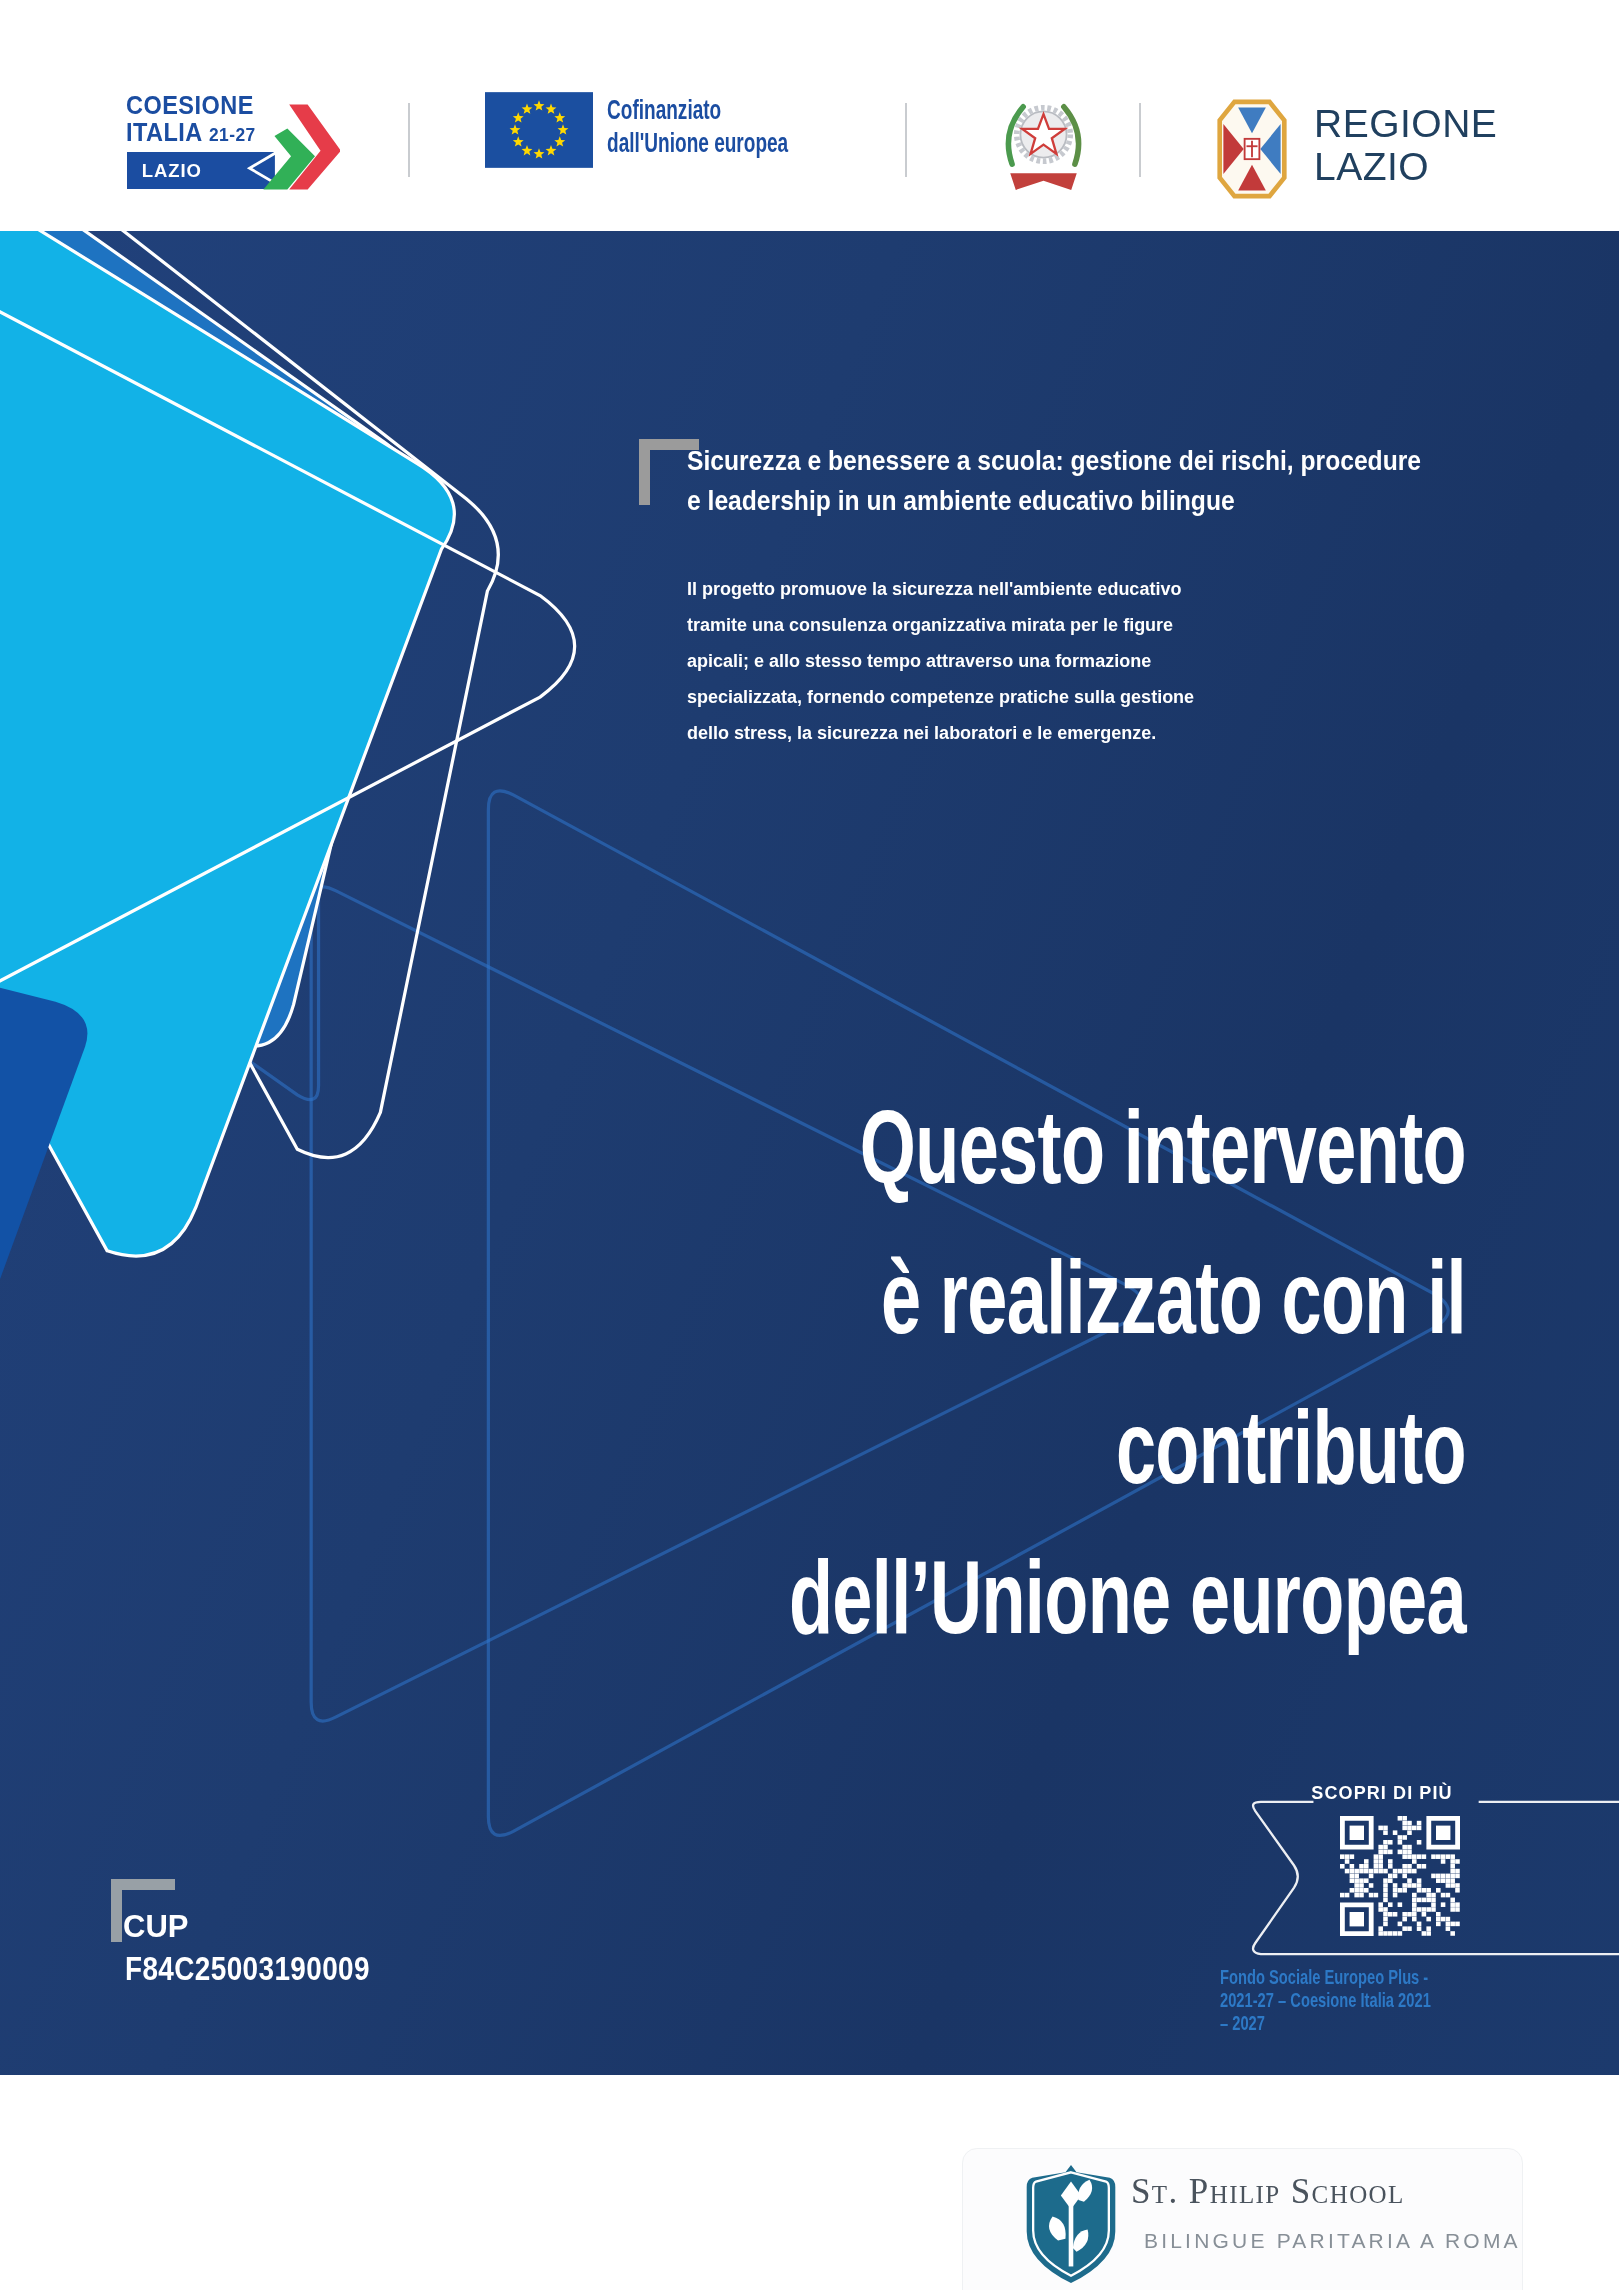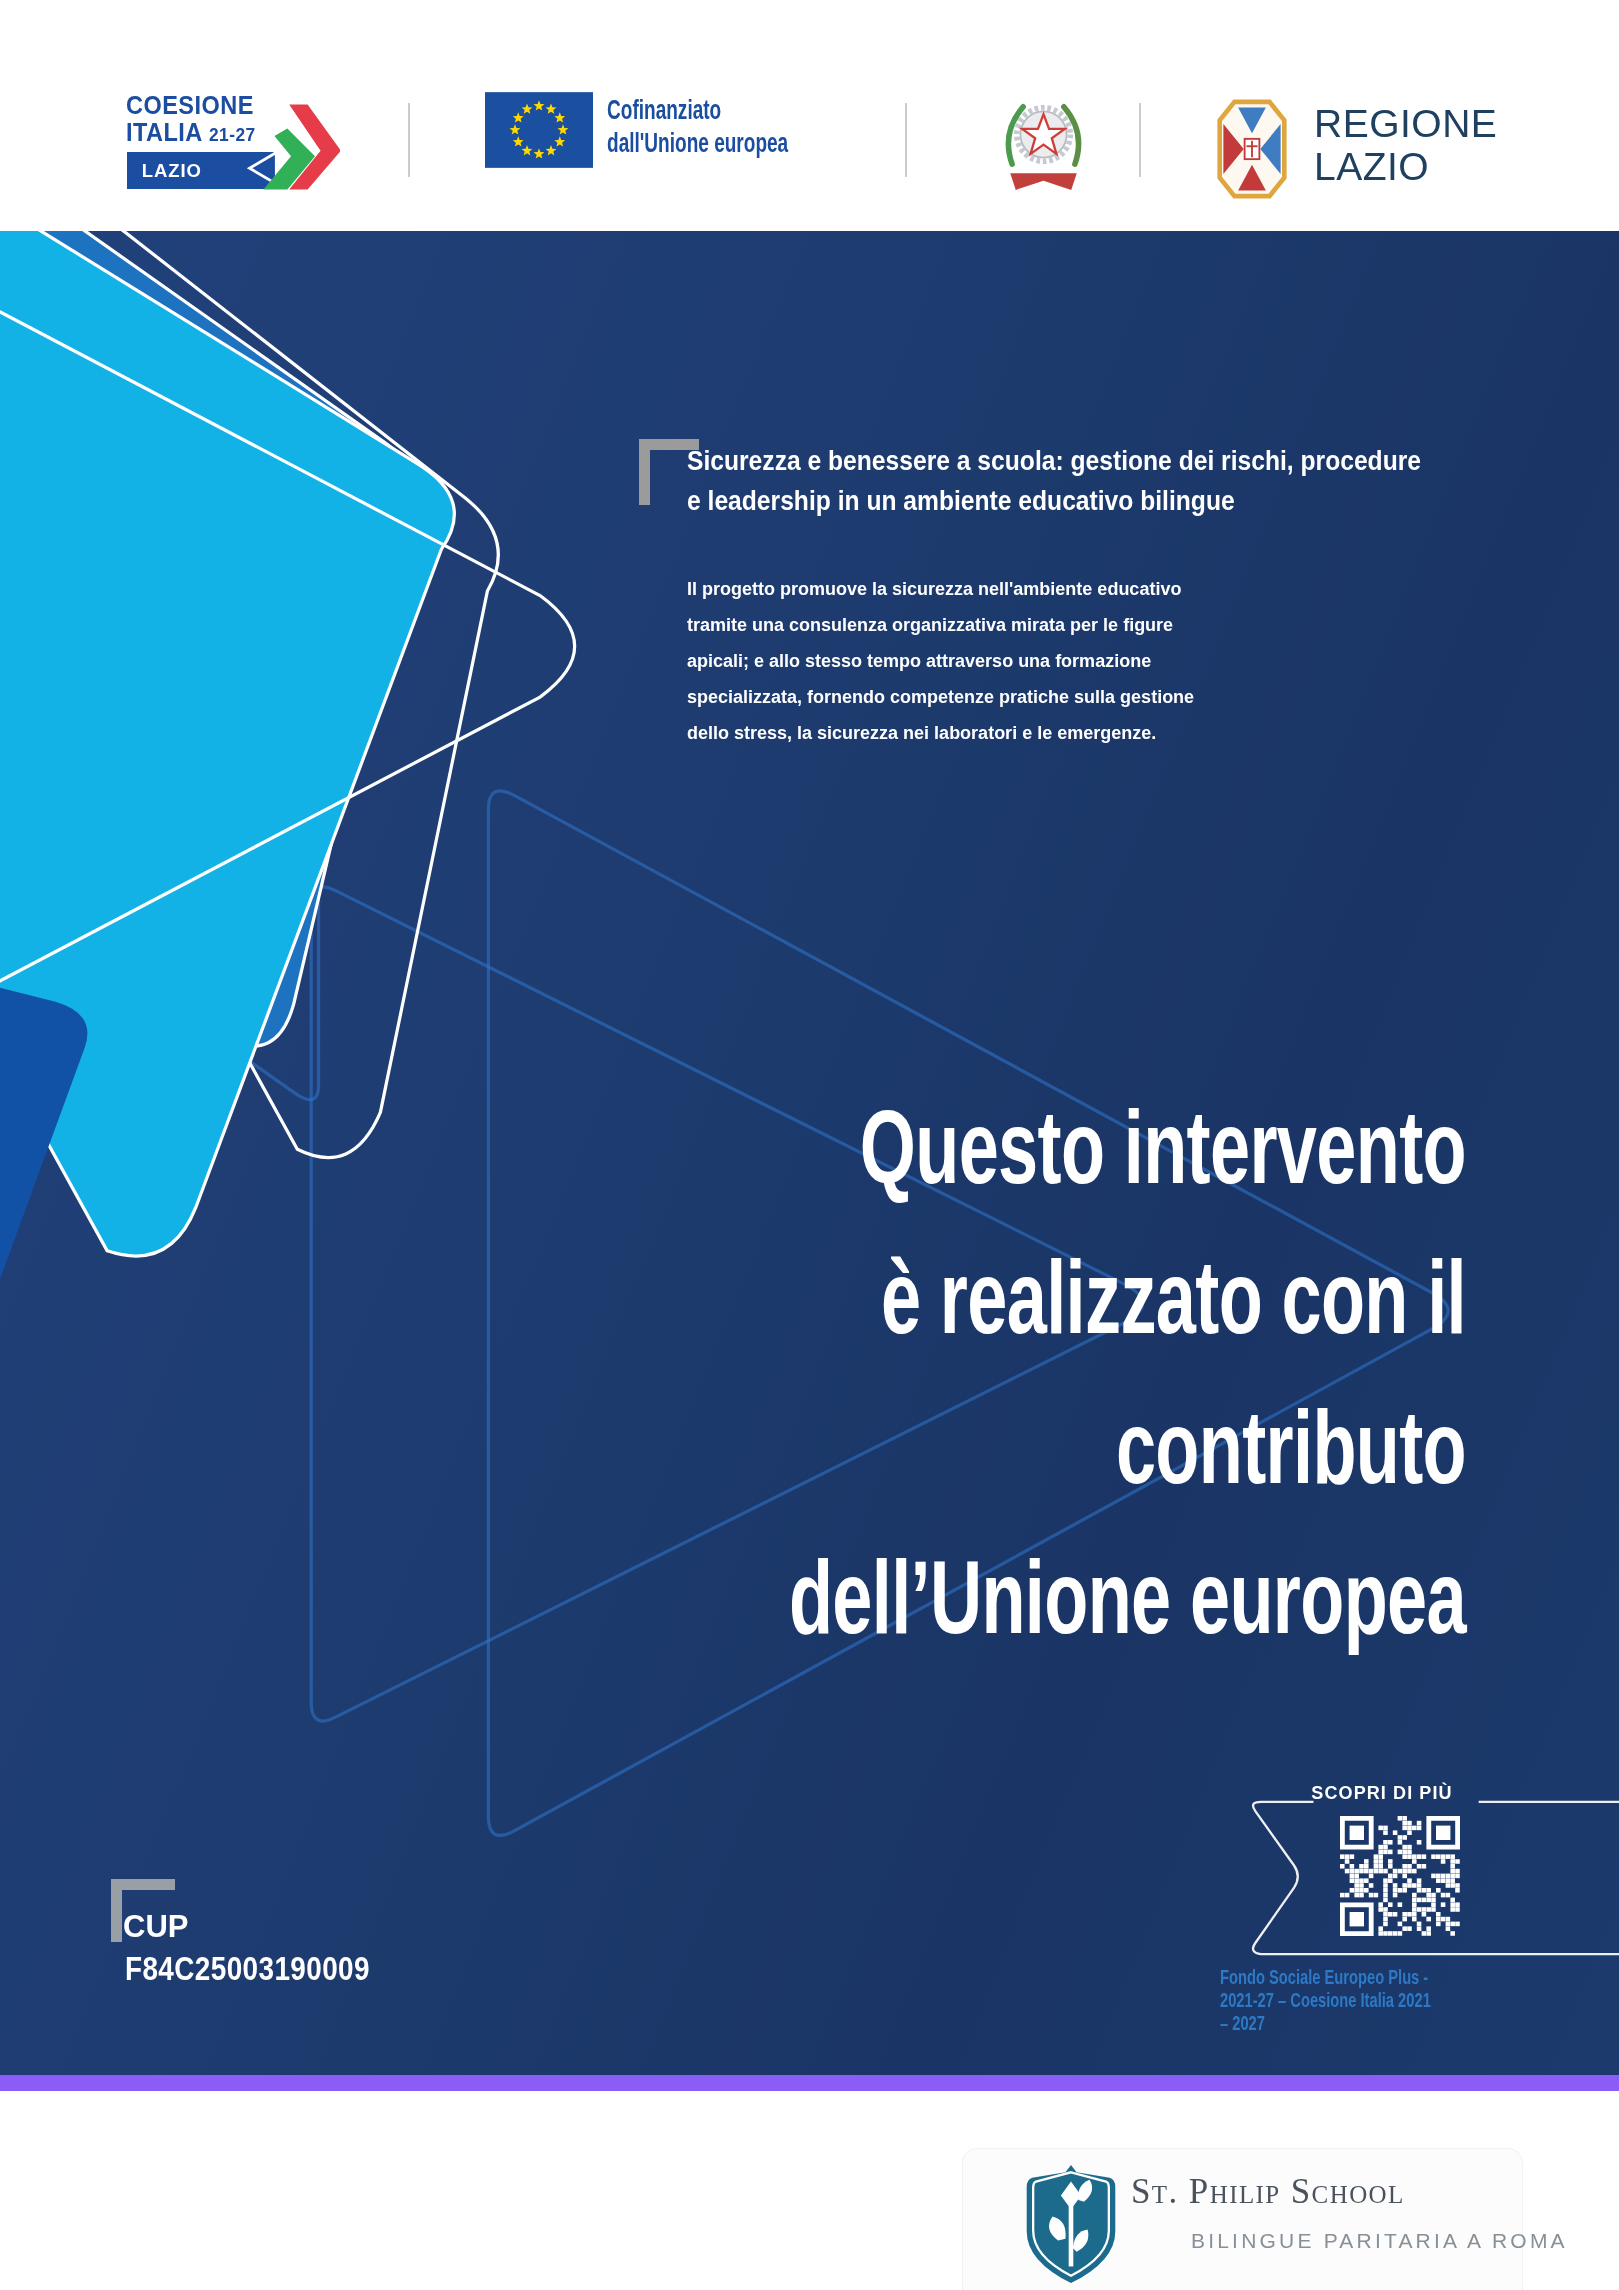--- a/index.html
+++ b/index.html
@@ -1,16 +1,16 @@
 <!DOCTYPE html>
 <html style="font-size:14.8px"><head>
 <meta charset="utf-8">
 <style>
   html,body{margin:0;padding:0;background:#e9e9e9;}
-  #poster{position:relative;width:1620px;height:2291px;background:#8b5cf6;overflow:hidden;
+  #poster{position:relative;width:1620px;height:2291px;background:#ffffff;overflow:hidden;
           font-family:"Liberation Sans", sans-serif;}
   .abs{position:absolute;}
   .pre{white-space:pre-line;}
 
   
   #header{position:absolute;left:0;top:0;width:1620px;height:231px;background:#ffffff;}
   .hdivider{position:absolute;top:103px;width:1.8px;height:74px;background:#c9ccd0;}
   .coes-line1{left:126px;top:91px;font-size:25px;font-weight:bold;color:#1b4da1;transform:scaleX(.94);transform-origin:left top;letter-spacing:0.5px;}
   .coes-line2{left:126px;top:118px;font-size:25px;font-weight:bold;color:#1b4da1;transform:scaleX(.94);transform-origin:left top;letter-spacing:0.5px;}
   .coes-years{font-size:18.5px;font-weight:bold;color:#1b4da1;}
@@ -37,21 +37,21 @@
   #cup-label{left:123px;top:1678px;font-size:31px;font-weight:bold;color:#fff;text-align:right;}
   #cup-code{left:125px;top:1718px;font-size:34px;font-weight:bold;color:#fff;transform:scaleX(.82);transform-origin:left top;letter-spacing:0.5px;}
   #cup-note{left:137px;top:1765px;font-size:22px;color:#fff;}
 
   
   #footer{position:absolute;left:0;top:2075px;width:1620px;height:216px;background:#ffffff;margin-top:16px;}
   #school-box{position:absolute;left:962px;top:57px;width:559px;height:159px;background:#fcfcfd;
               border:0.9px solid #eff1f3;border-radius:14.8px;}
   #school-name{left:1131px;top:81px;font-family:"Liberation Serif",serif;font-variant-caps:small-caps;
                font-size:35px;color:#4a535d;letter-spacing:1.4px;}
-  #school-sub{left:1191px;top:138px;font-size:21px;color:#878f97;letter-spacing:3.2px;}
+  #school-sub{left:1144px;top:138px;font-size:21px;color:#878f97;letter-spacing:3.2px;}
 </style>
 </head>
 <body>
 
 <div id="poster">
 
   <div id="header">
 
     <div>
       <div class="abs coes-line1">COESIONE</div>

